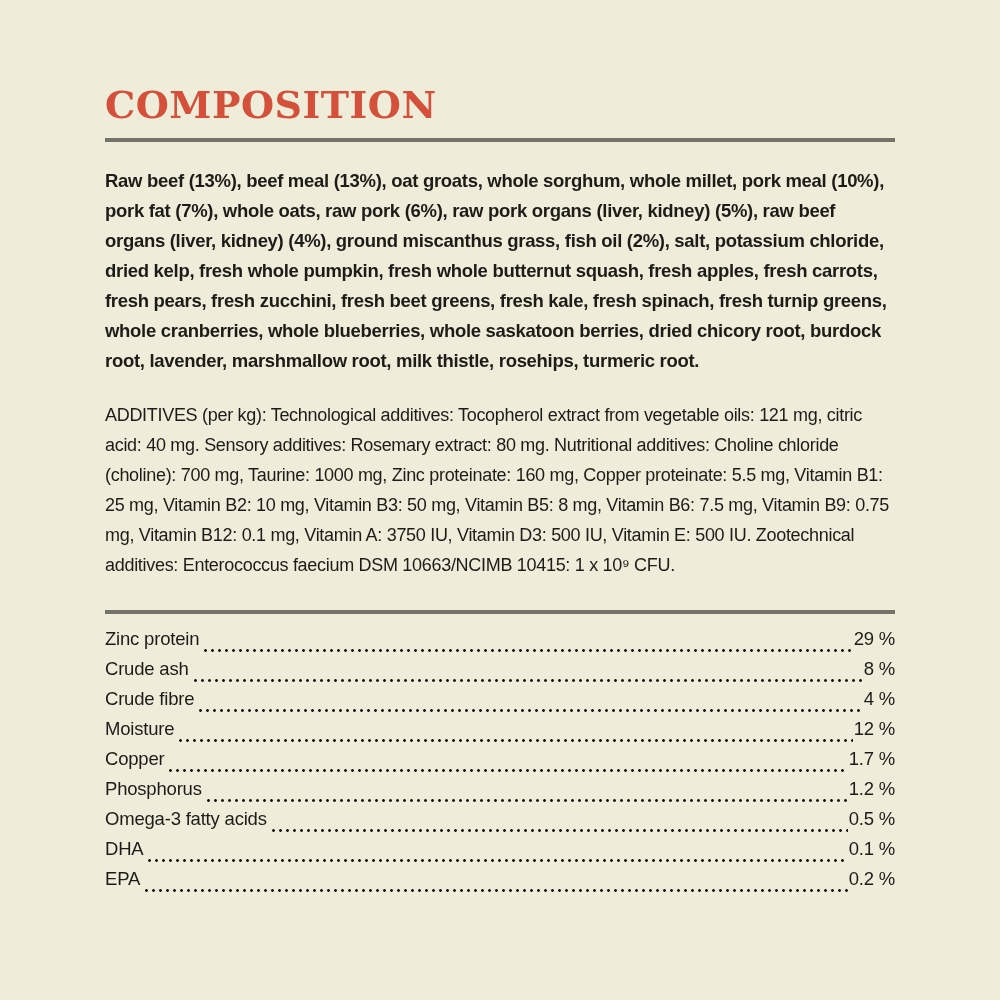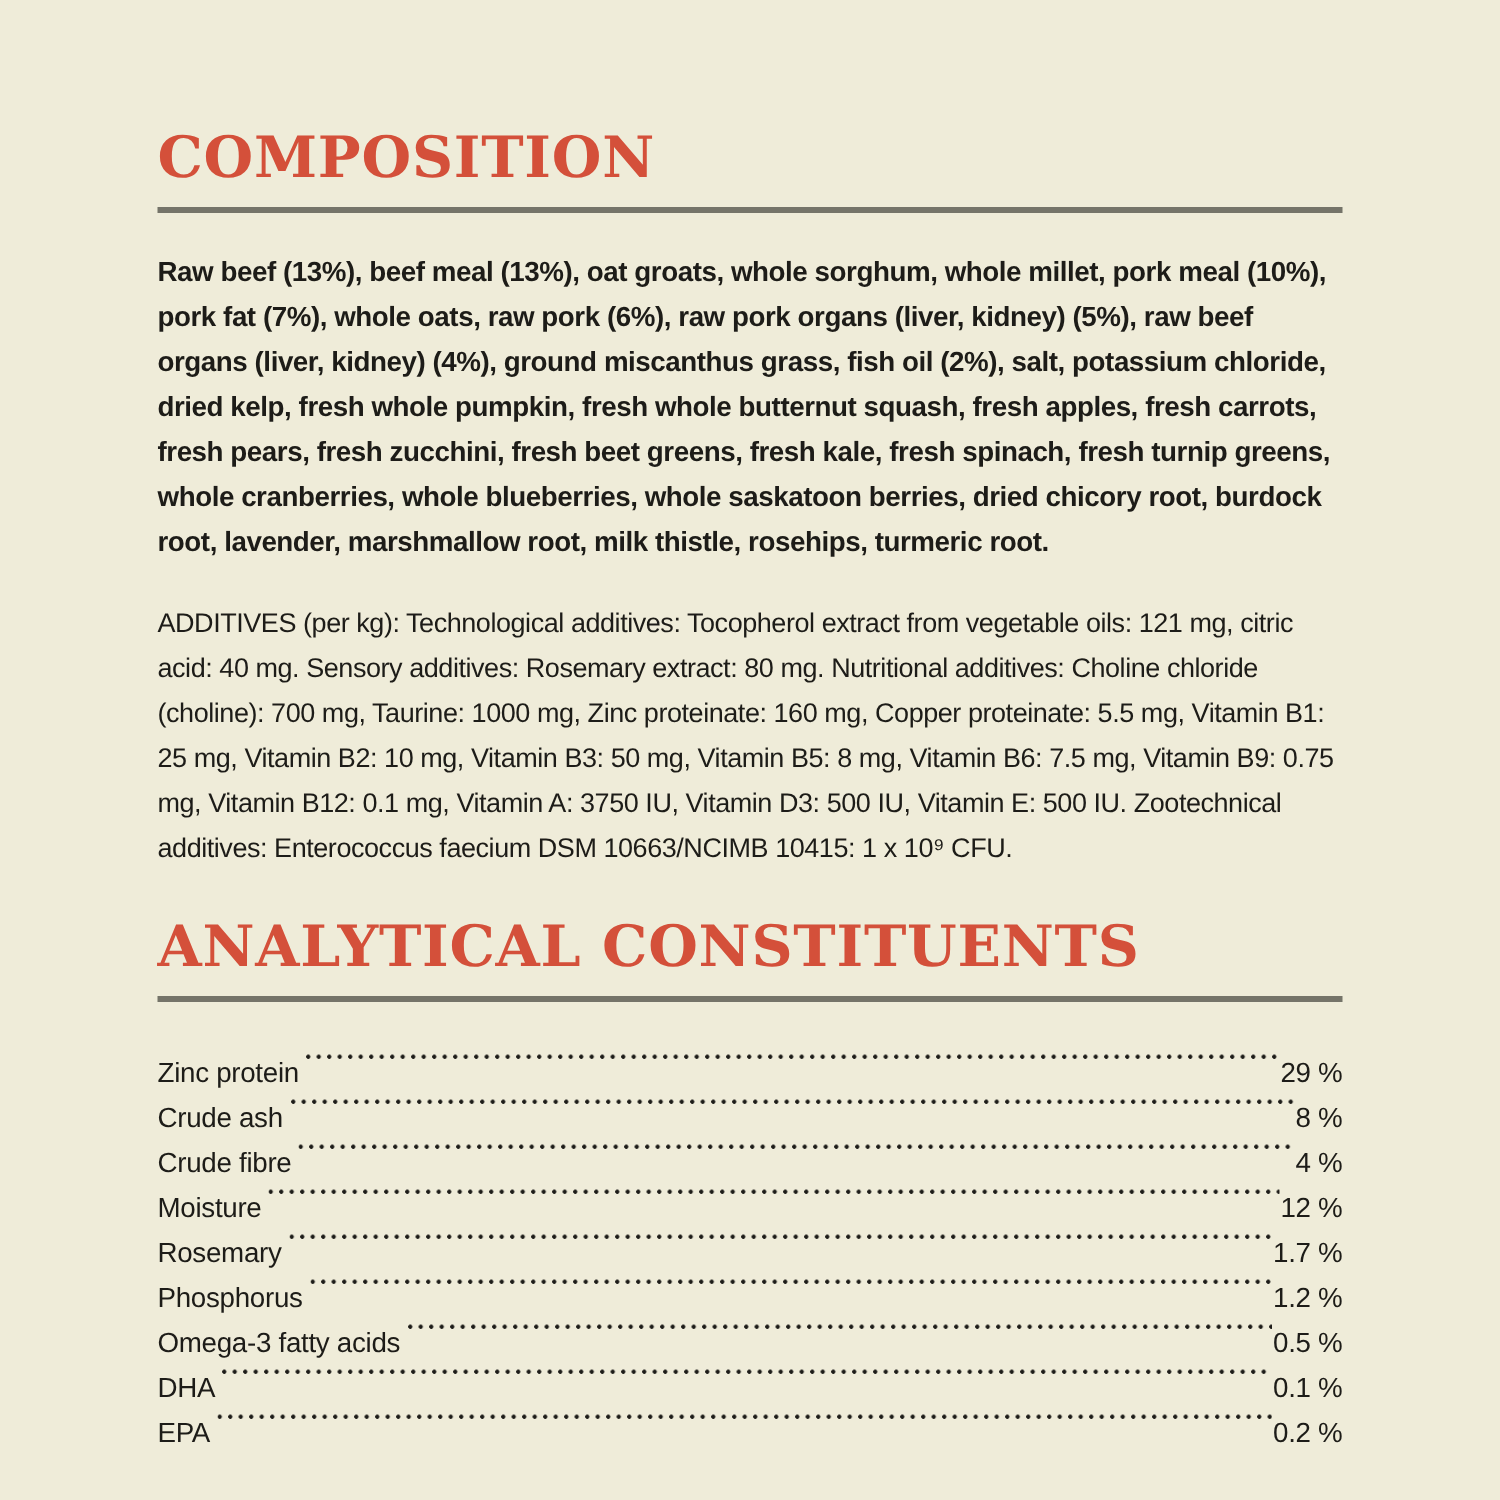--- a/index.html
+++ b/index.html
@@ -53,21 +53,21 @@
     margin-top: 14px;
   }
   .row {
     display: flex;
     align-items: baseline;
     height: 30px;
     font-size: 18.5px;
     letter-spacing: -0.2px;
   }
   .row-label { white-space: nowrap; }
-  .row-value { white-space: nowrap; margin-top: 22px; }
+  .row-value { white-space: nowrap; }
   .leader {
     flex: 1;
     align-self: flex-end;
     height: 3px;
     margin: 0 1px 6px 5px;
     background-image: radial-gradient(circle at 1.5px 1.5px, #1d1c18 1.2px, transparent 1.6px);
     background-size: 7px 3px;
     background-repeat: repeat-x;
   }
 </style>
@@ -77,21 +77,20 @@
 <div class="page">
 
   <section class="composition-section">
     <h1 class="section-title">COMPOSITION</h1>
     <div class="rule"></div>
     <p class="ingredients">Raw beef (13%), beef meal (13%), oat groats, whole sorghum, whole millet, pork meal (10%), pork fat (7%), whole oats, raw pork (6%), raw pork organs (liver, kidney) (5%), raw beef organs (liver, kidney) (4%), ground miscanthus grass, fish oil (2%), salt, potassium chloride, dried kelp, fresh whole pumpkin, fresh whole butternut squash, fresh apples, fresh carrots, fresh pears, fresh zucchini, fresh beet greens, fresh kale, fresh spinach, fresh turnip greens, whole cranberries, whole blueberries, whole saskatoon berries, dried chicory root, burdock root, lavender, marshmallow root, milk thistle, rosehips, turmeric root.</p>
     <p class="additives">ADDITIVES (per kg): Technological additives: Tocopherol extract from vegetable oils: 121 mg, citric acid: 40 mg. Sensory additives: Rosemary extract: 80 mg. Nutritional additives: Choline chloride (choline): 700 mg, Taurine: 1000 mg, Zinc proteinate: 160 mg, Copper proteinate: 5.5 mg, Vitamin B1: 25 mg, Vitamin B2: 10 mg, Vitamin B3: 50 mg, Vitamin B5: 8 mg, Vitamin B6: 7.5 mg, Vitamin B9: 0.75 mg, Vitamin B12: 0.1 mg, Vitamin A: 3750 IU, Vitamin D3: 500 IU, Vitamin E: 500 IU. Zootechnical additives: Enterococcus faecium DSM 10663/NCIMB 10415: 1 x 10⁹ CFU.</p>
   </section>
 
   <section class="analytical-section">
-    <h1 class="section-title">ANALYTICAL CONSTITUENTS</h1>
     <div class="rule"></div>
     <div class="table" id="analytical-table">
         <div class="row">
           <span class="row-label">Zinc protein</span>
           <span class="leader"></span>
           <span class="row-value">29 %</span>
         </div>
         <div class="row">
           <span class="row-label">Crude ash</span>
           <span class="leader"></span>
@@ -101,21 +100,21 @@
           <span class="row-label">Crude fibre</span>
           <span class="leader"></span>
           <span class="row-value">4 %</span>
         </div>
         <div class="row">
           <span class="row-label">Moisture</span>
           <span class="leader"></span>
           <span class="row-value">12 %</span>
         </div>
         <div class="row">
-          <span class="row-label">Rosemary</span>
+          <span class="row-label">Copper</span>
           <span class="leader"></span>
           <span class="row-value">1.7 %</span>
         </div>
         <div class="row">
           <span class="row-label">Phosphorus</span>
           <span class="leader"></span>
           <span class="row-value">1.2 %</span>
         </div>
         <div class="row">
           <span class="row-label">Omega-3 fatty acids</span>

